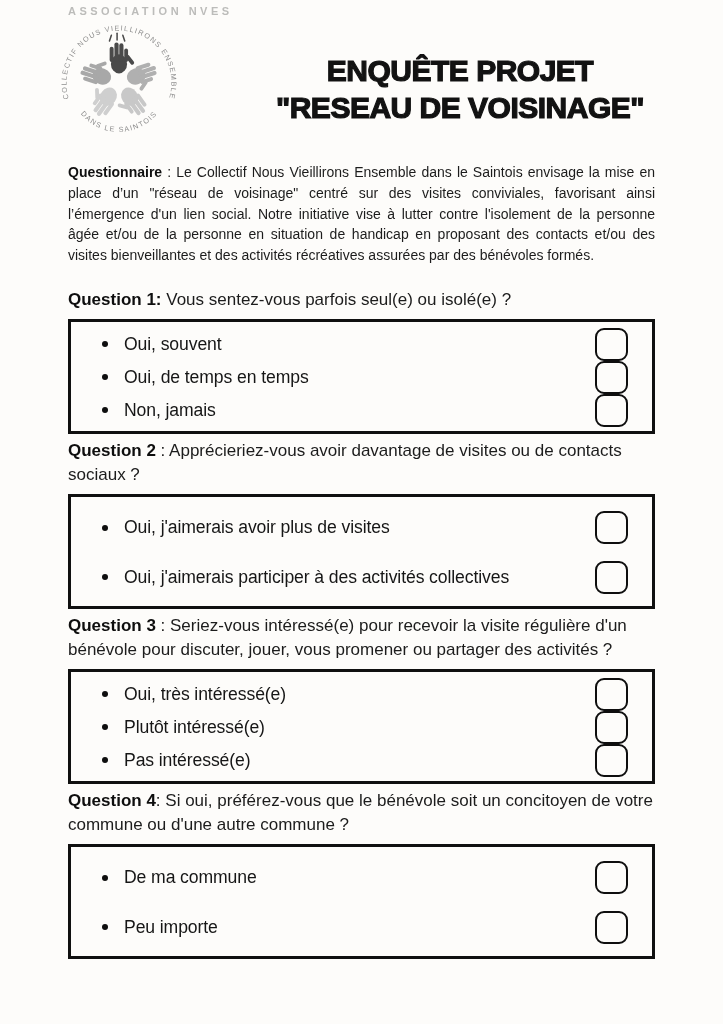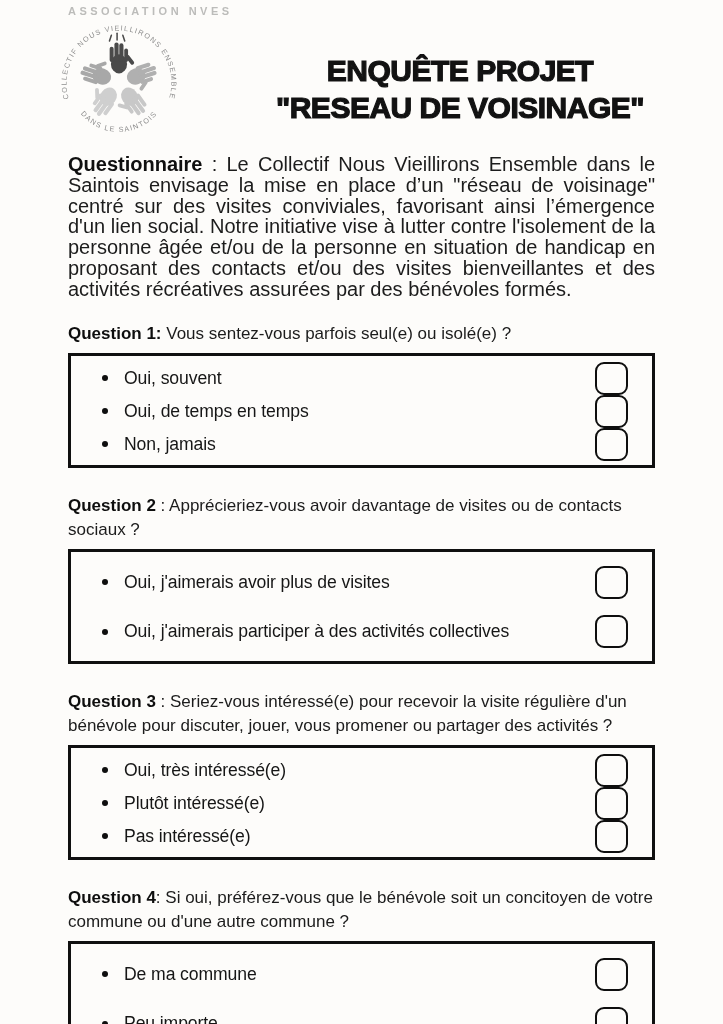--- a/index.html
+++ b/index.html
@@ -29,29 +29,29 @@
     font-weight:bold;
     font-size:30px;line-height:37px;
     letter-spacing:-0.5px;
     color:#121212;
     -webkit-text-stroke:1.2px #121212;
     white-space:nowrap;
   }
   
   .content{position:absolute;top:146px;left:68px;width:587px;}
   .intro{
-    margin:8px 0 22px 0;
-    font-size:20px;line-height:20.8px;
+    margin:16px 0 22px 0;
+    font-size:14px;line-height:20.8px;
     text-align:justify;
     color:#1c1c1c;
   }
   .intro b{color:#0f0f0f;}
   .pre{white-space:pre;}
   .question{margin:0;}
-  .question + .question{margin-top:26px;}
+  .question + .question{margin-top:5px;}
   .q-label{
     margin:0 0 7px 0;
     font-size:17px;line-height:24px;
     color:#1c1c1c;
   }
   .q-label b{color:#0e0e0e;}
   .options-box{
     box-sizing:border-box;
     height:115px;
     border:3px solid #101010;

